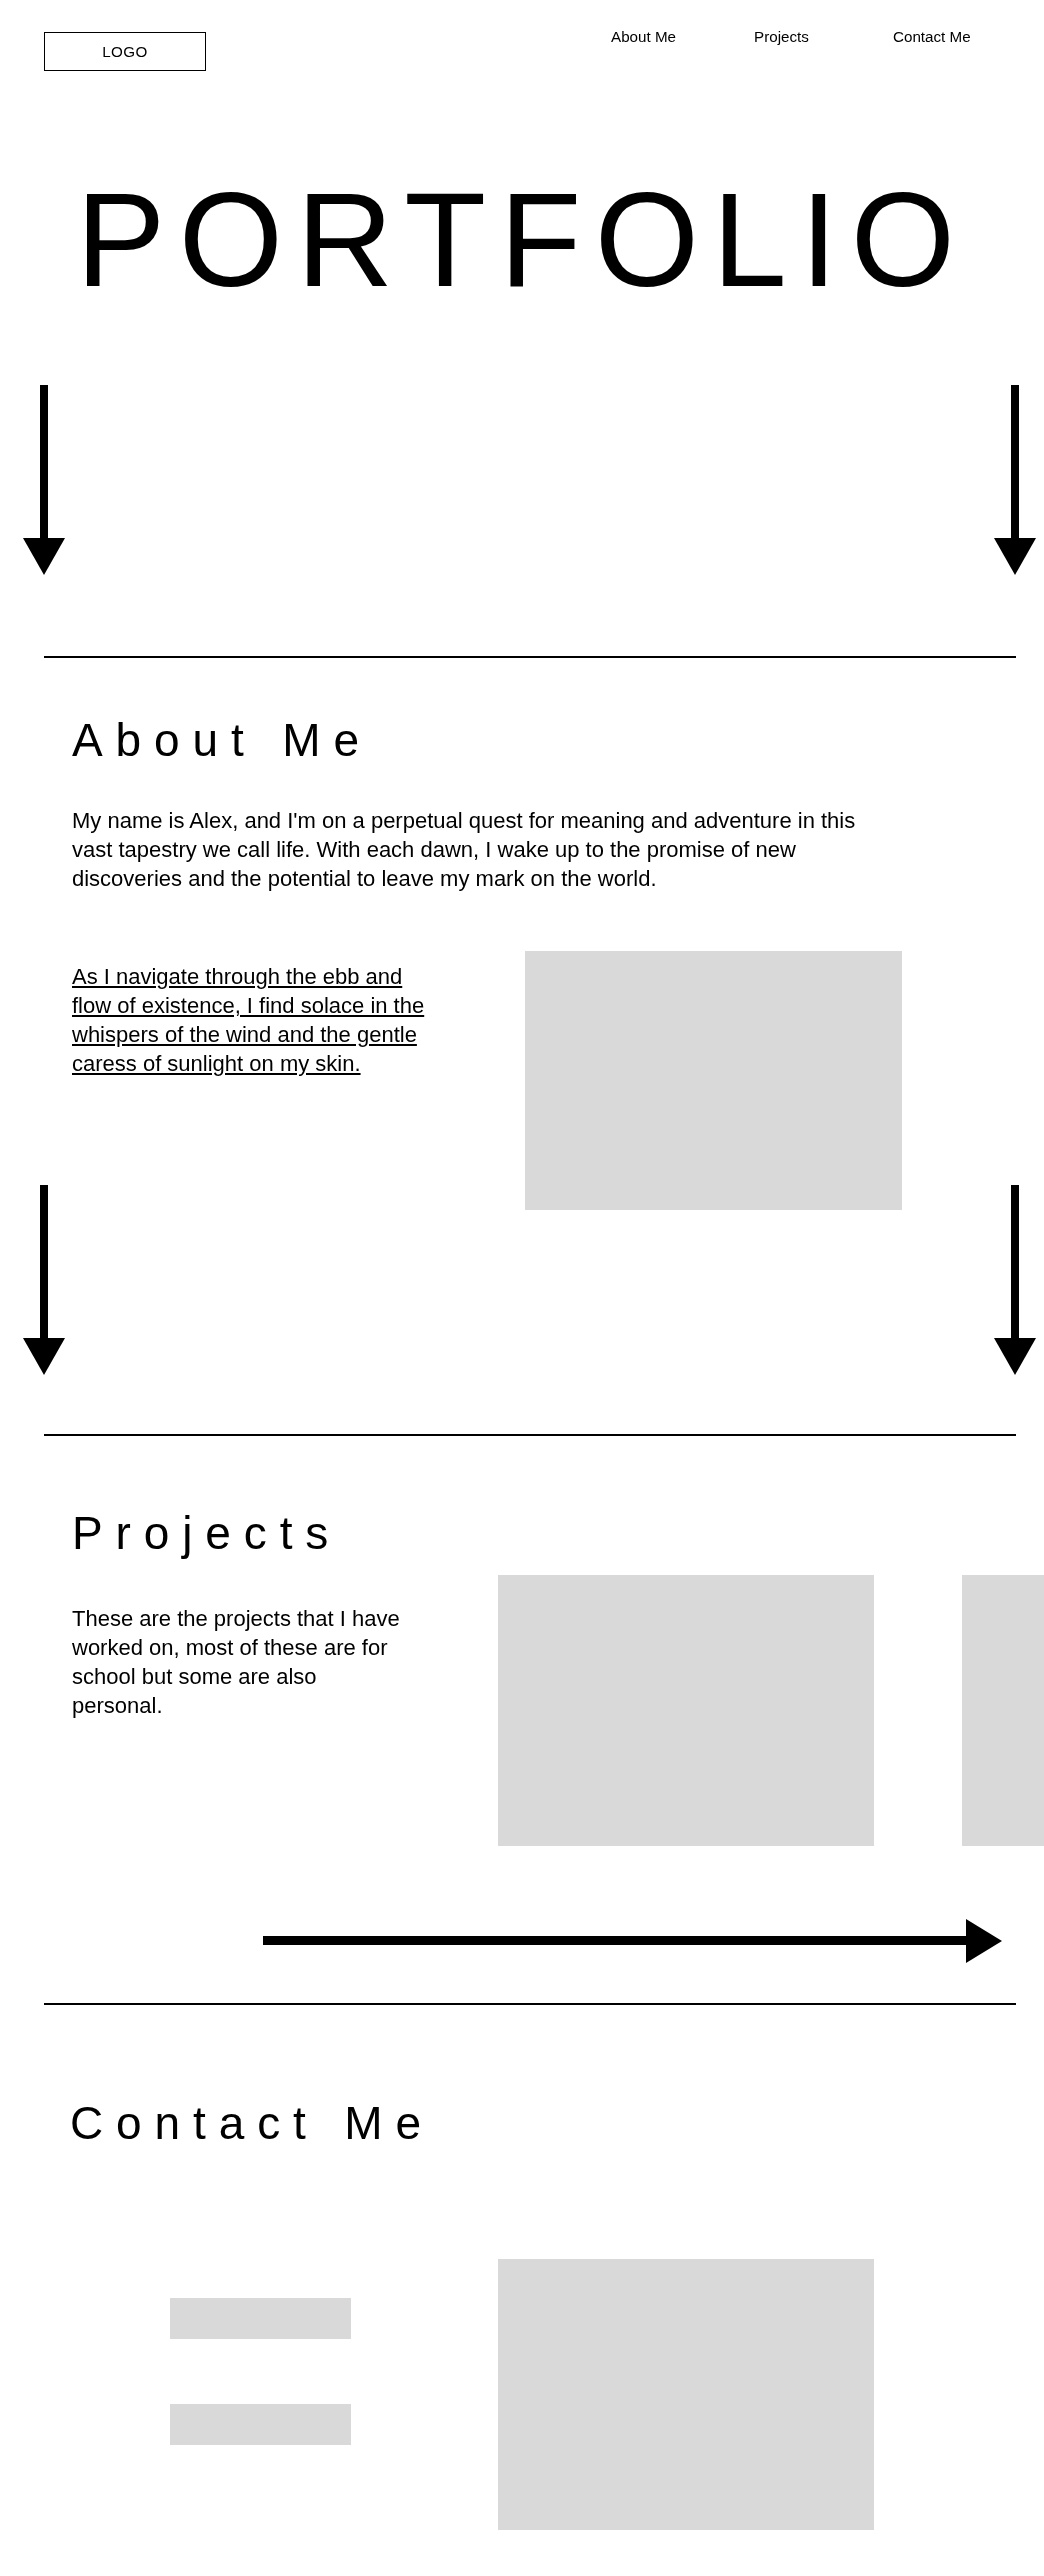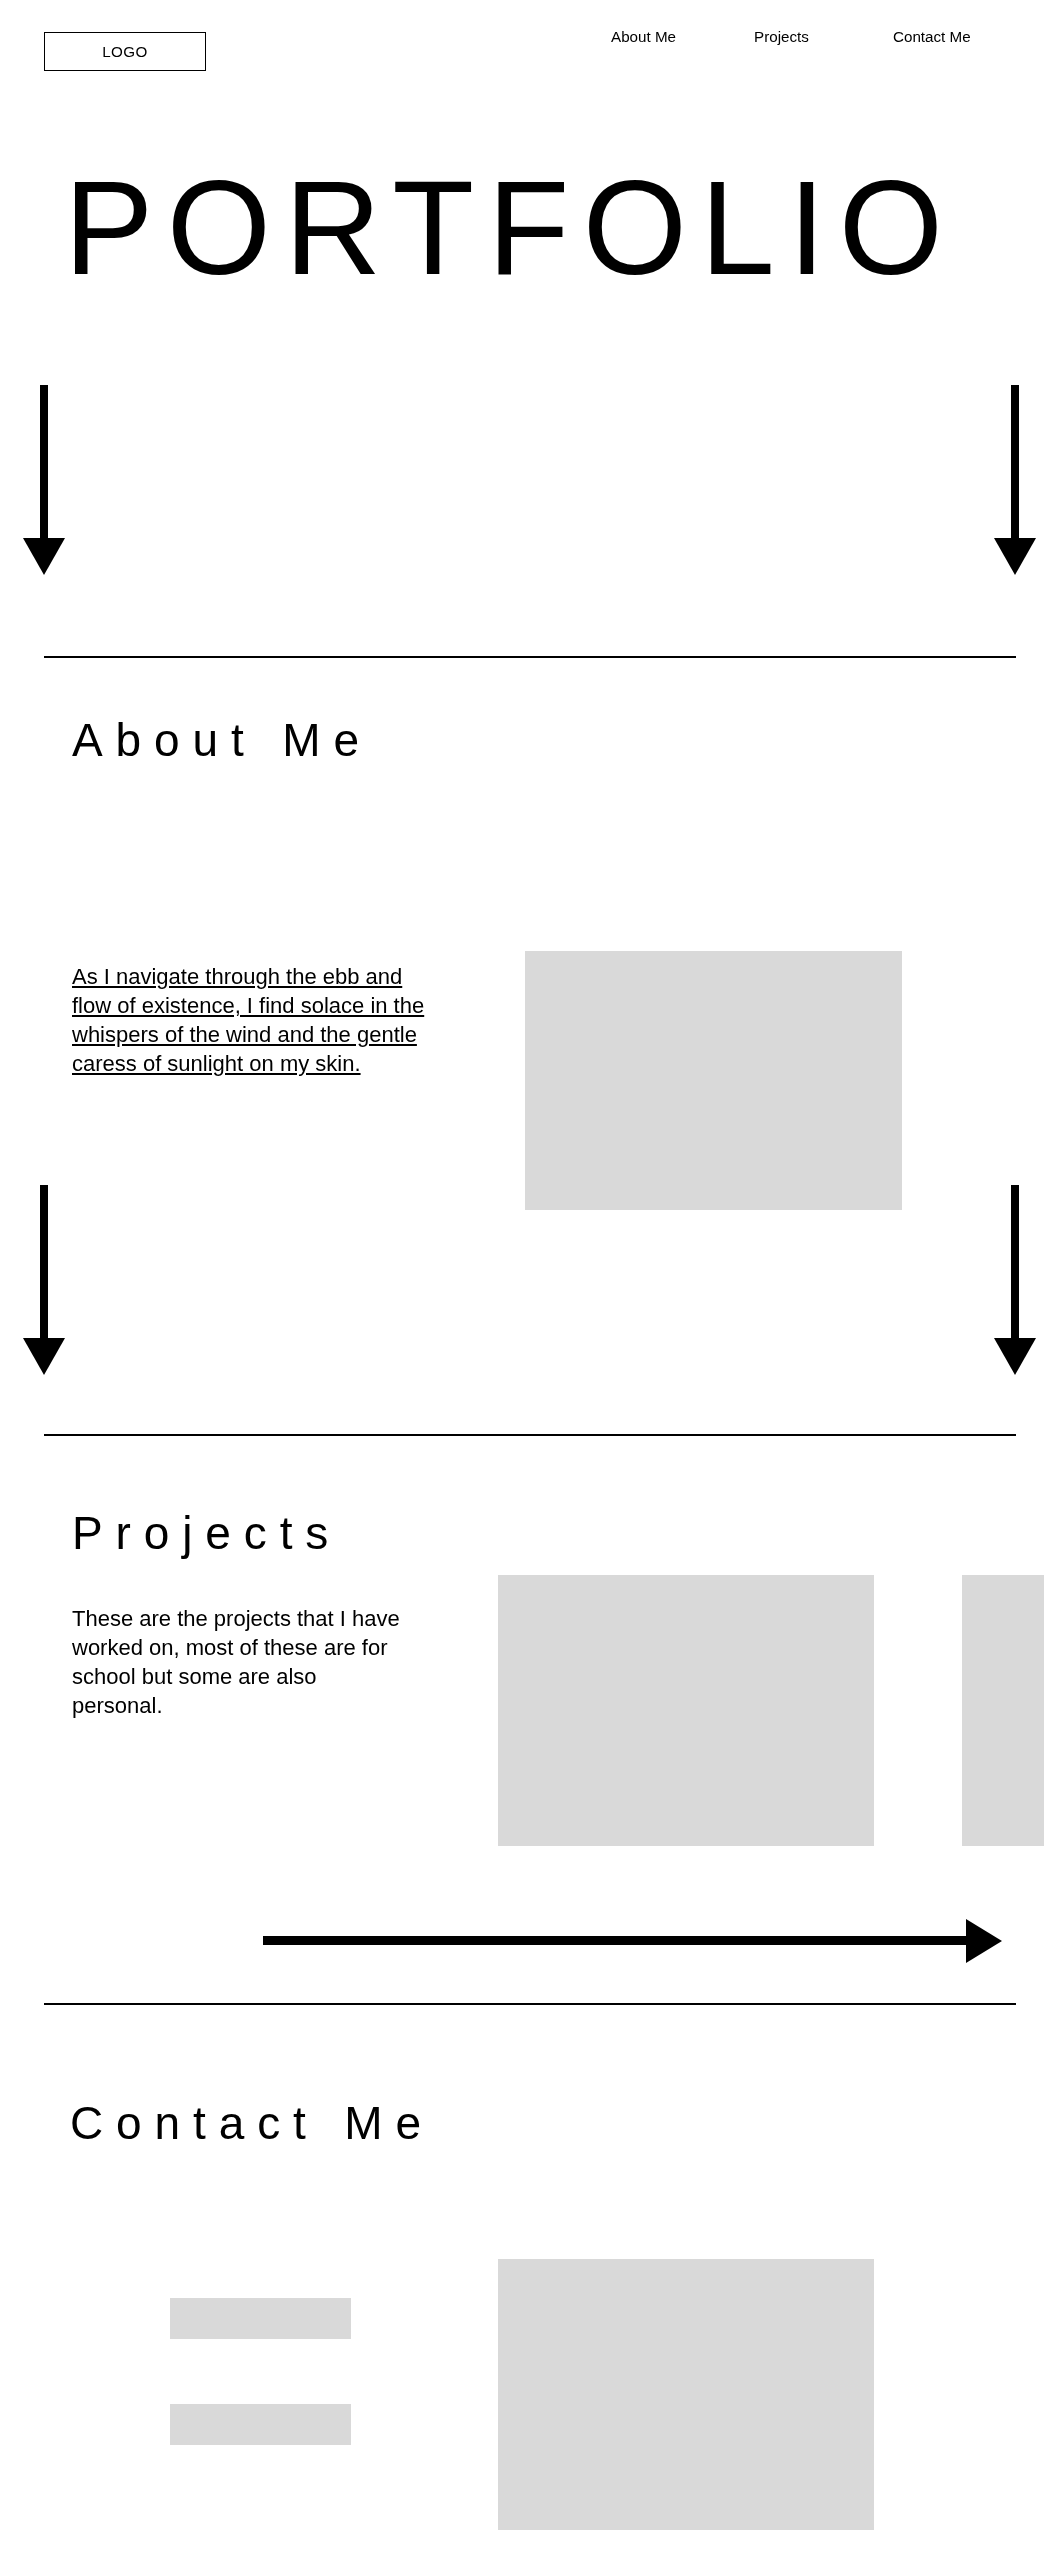--- a/index.html
+++ b/index.html
@@ -79,34 +79,37 @@
 
 <div id="page">
 
   <div class="abs logo-box">
     <span class="logo-text">LOGO</span>
   </div>
   <a class="abs nav-link nav-about">About Me</a>
   <a class="abs nav-link nav-projects">Projects</a>
   <a class="abs nav-link nav-contact">Contact Me</a>
 
-  <h1 class="abs hero-title" style="margin:0;">PORTFOLIO</h1>
+  <h1 class="abs hero-title" style="margin:12px;">PORTFOLIO</h1>
 
   <div class="abs v-arrow" style="left:23px; top:385px;">
     <div class="shaft"></div>
     <div class="head"></div>
   </div>
   <div class="abs v-arrow" style="left:994px; top:385px;">
     <div class="shaft"></div>
     <div class="head"></div>
   </div>
 
   <div class="abs divider" style="top:656px;"></div>
 
   <h2 class="abs section-heading" style="left:72px; top:717px; margin:0;">About Me</h2>
+  <p class="abs body-text" style="left:72px; top:806px; width:943px; margin:0;">My name is Alex, and I'm on a perpetual quest for meaning and adventure in this
+vast tapestry we call life. With each dawn, I wake up to the promise of new
+discoveries and the potential to leave my mark on the world.</p>
   <p class="abs body-text" style="left:72px; top:962px; width:508px; margin:0;text-decoration:underline;">As I navigate through the ebb and
 flow of existence, I find solace in the
 whispers of the wind and the gentle
 caress of sunlight on my skin.</p>
   <div class="abs ph" style="left:525px; top:951px; width:377px; height:259px;"></div>
 
   <div class="abs v-arrow" style="left:23px; top:1185px;">
     <div class="shaft"></div>
     <div class="head"></div>
   </div>

